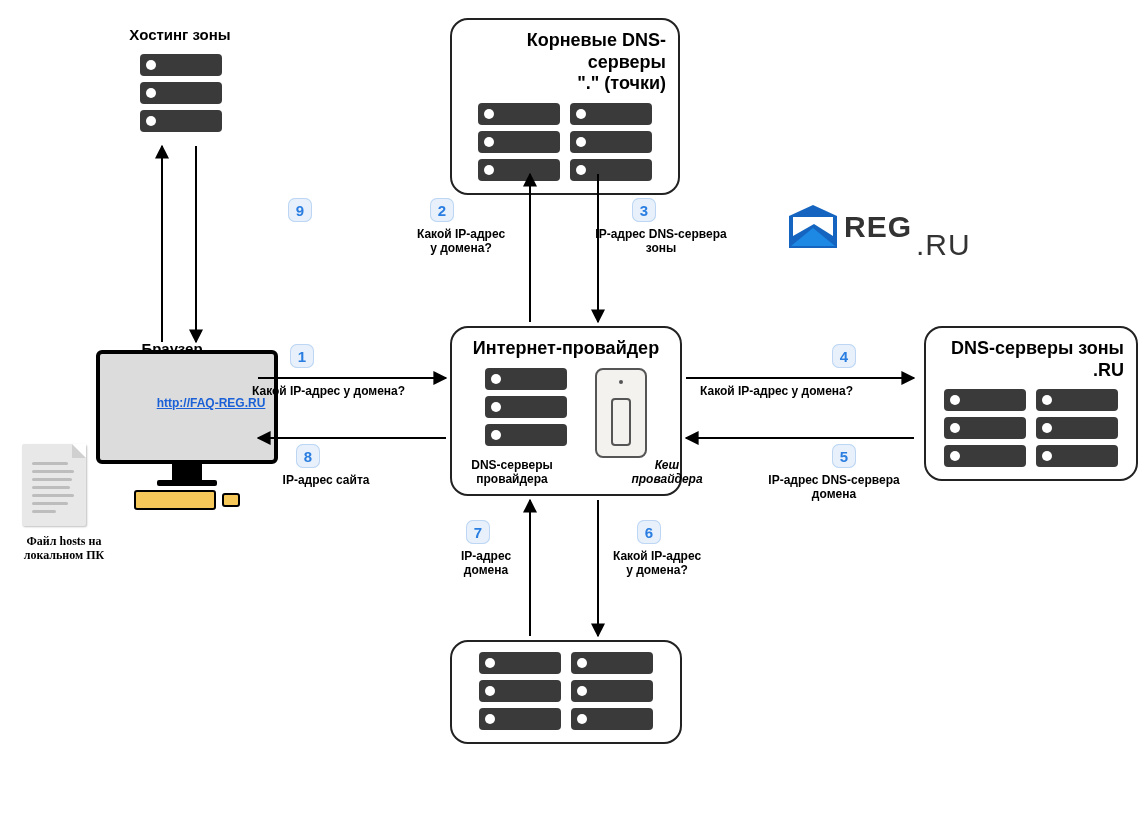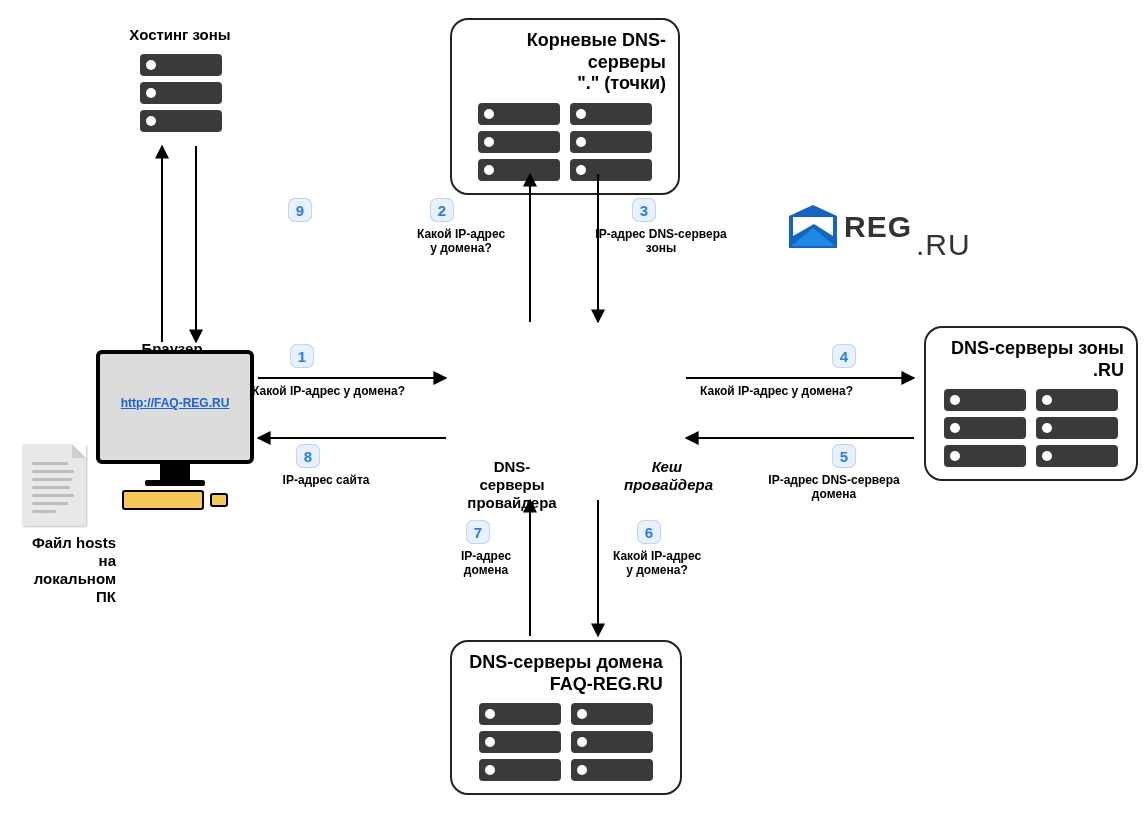--- a/index.html
+++ b/index.html
@@ -62,36 +62,37 @@
     padding-left: 6px;
     box-sizing: border-box;
   }
   .server-unit .led {
     width: 10px; height: 10px;
     background: #fff;
     border-radius: 50%;
   }
   .sublabel {
     position: absolute;
-    font-size: 15px;
+    font-size: 12px;
     font-weight: bold;
     text-align: center;
     line-height: 1.2;
   }
   
   .computer {
     position: absolute;
   }
   .monitor {
     width: 150px;
     height: 106px;
     border: 4px solid #000;
     border-radius: 6px;
     background: #dcdcdc;
     position: relative;
+    padding-left: 24px;
   }
   .monitor .url {
     position: absolute;
     top: 42px;
     width: 100%;
     text-align: center;
     font-size: 12px;
     font-weight: bold;
     color: #1a60d6;
     text-decoration: underline;
@@ -295,22 +296,41 @@
 
   <div class="hostsfile" style="left:22px; top:444px;">
     <div class="line" style="top:18px; width:36px;"></div>
     <div class="line" style="top:26px; width:42px;"></div>
     <div class="line" style="top:34px; width:40px;"></div>
     <div class="line" style="top:42px; width:38px;"></div>
     <div class="line" style="top:50px; width:42px;"></div>
     <div class="line" style="top:58px; width:36px;"></div>
     <div class="line" style="top:66px; width:24px;"></div>
   </div>
-  <div class="sublabel" style="left:12px; top:534px; width:104px; text-align:right;">Файл hosts на<br>локальном ПК</div>
-
+  <div class="sublabel" style="left:12px; top:534px; width:104px; text-align:center;font-family:Liberation Serif, serif;">Файл hosts на<br>локальном ПК</div>
+
+  <div class="rbox" style="left:450px; top:326px; width:232px; height:170px; padding-bottom:6px;">
+    <div class="hdr">Интернет-провайдер</div>
+    <div class="isp-inner">
+      <div class="server-col">
+        <div class="server-unit">
+            <span class="led"></span>
+          </div>
+        <div class="server-unit">
+            <span class="led"></span>
+          </div>
+        <div class="server-unit">
+            <span class="led"></span>
+          </div>
+      </div>
+      <div class="cache-dev">
+        <div class="slot"></div>
+      </div>
+    </div>
+  </div>
   <div class="sublabel" style="left:462px; top:458px; width:100px;">DNS-серверы<br>провайдера</div>
   <div class="sublabel" style="left:624px; top:458px; width:86px;font-style:italic;">Кеш<br>провайдера</div>
 
   <div class="rbox" style="left:924px; top:326px; width:214px;">
     <div class="hdr">DNS-серверы зоны .RU</div>
     <div class="server-grid">
       <div class="server-unit">
           <span class="led"></span>
         </div>
       <div class="server-unit">
@@ -325,21 +345,20 @@
       <div class="server-unit">
           <span class="led"></span>
         </div>
       <div class="server-unit">
           <span class="led"></span>
         </div>
     </div>
   </div>
 
   <div class="rbox" style="left:450px; top:640px; width:232px;">
-    <div class="hdr">DNS-серверы домена<br>FAQ-REG.RU</div>
     <div class="server-grid">
       <div class="server-unit">
           <span class="led"></span>
         </div>
       <div class="server-unit">
           <span class="led"></span>
         </div>
       <div class="server-unit">
           <span class="led"></span>
         </div>

